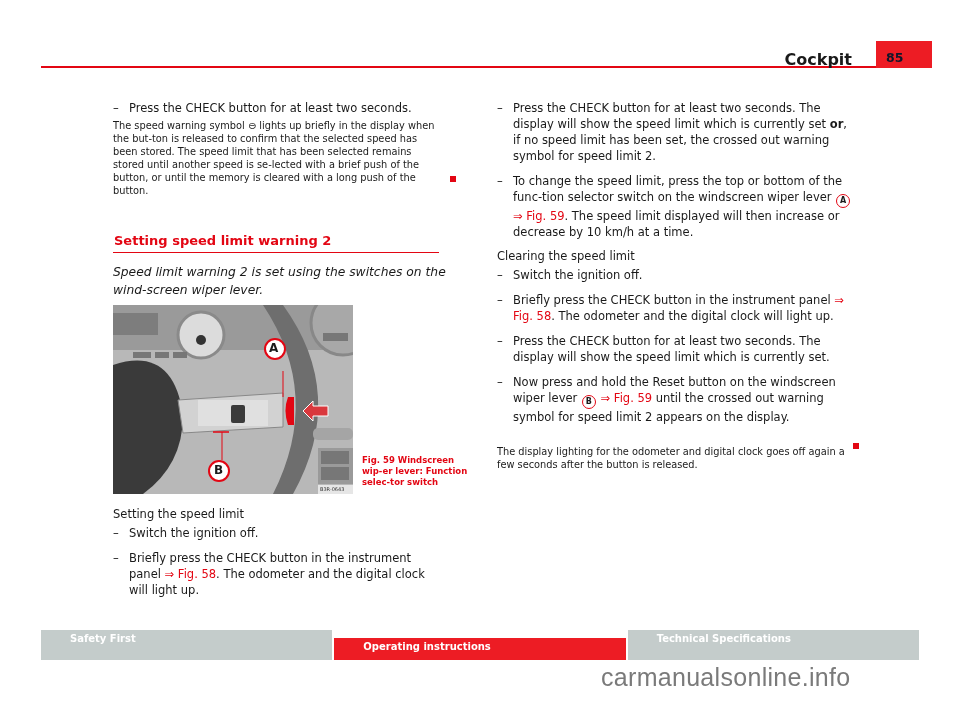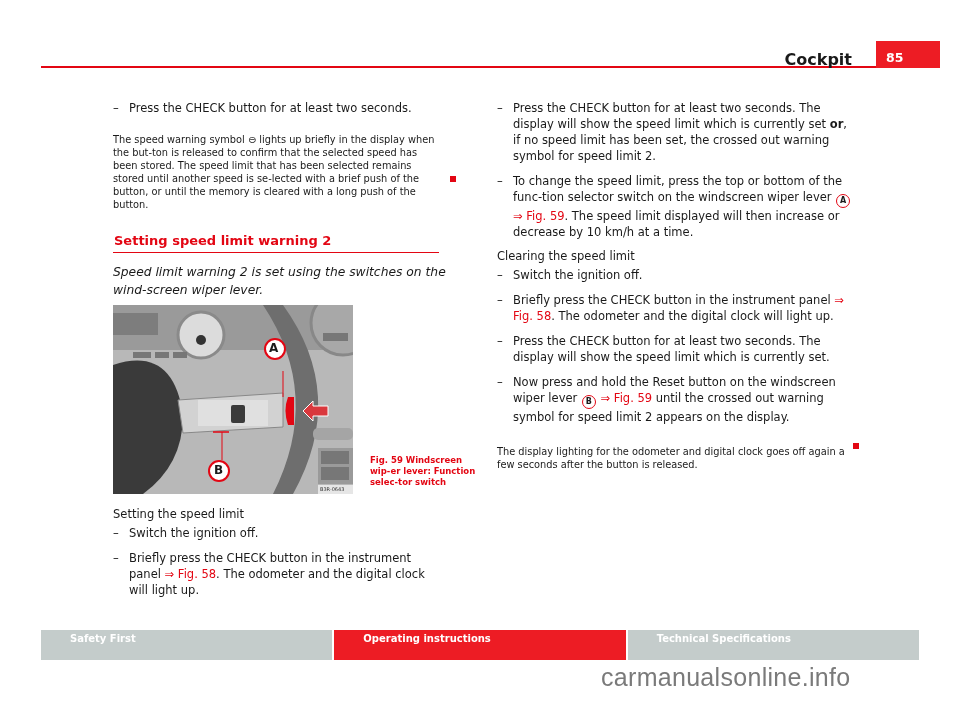--- a/index.html
+++ b/index.html
@@ -3,63 +3,63 @@
 <meta charset="utf-8">
 <style>
   html, body { margin: 0; padding: 0; }
   body {
     width: 960px; height: 701px; position: relative; overflow: hidden;
     background: #ffffff; color: #1a1a1a;
     font-family: "DejaVu Sans", sans-serif;
   }
   .header-line { position: absolute; left: 41px; top: 66px; width: 836px; height: 2px; background: #e30613; }
   .header-title { position: absolute; left: 780px; top: 50px; width: 72px; text-align: right; font-size: 16px; font-weight: bold; color: #1a1a1a; }
-  .page-num { position: absolute; left: 876px; top: 41px; width: 64px; height: 27px; background: #ed1c24; color: #ffffff; font-size: 12.5px; font-weight: bold; box-sizing: border-box; padding: 9px 4px 0 10px; }
+  .page-num { position: absolute; left: 876px; top: 41px; width: 56px; height: 27px; background: #ed1c24; color: #0f172a; font-size: 12.5px; font-weight: bold; box-sizing: border-box; padding: 9px 4px 0 10px; }
 
   .col { position: absolute; font-size: 11.5px; line-height: 16px; }
   .col-left { left: 113px; width: 330px; }
   .col-right { left: 497px; width: 360px; }
 
   .step { position: relative; padding-left: 16px; margin: 0; }
   .step .dash { position: absolute; left: 0; top: 0; }
   .note { font-size: 9.8px; line-height: 13px; margin: 0; }
   .xref { color: #e30613; }
   .bold { font-weight: bold; }
   .end-marker { display: inline-block; width: 6px; height: 6px; background: #e30613; position: absolute; }
 
   .section-title { position: absolute; left: 114px; top: 233px; font-size: 13px; font-weight: bold; color: #e30613; }
   .section-rule { position: absolute; left: 113px; top: 252px; width: 326px; height: 1px; background: #e30613; }
   .intro { position: absolute; left: 113px; top: 263px; width: 340px; font-size: 12.3px; line-height: 18px; font-style: italic; }
 
   .figure { position: absolute; left: 113px; top: 305px; width: 240px; height: 189px; background: #bcbcbc; overflow: hidden; }
-  .fig-caption { position: absolute; left: 362px; top: 455px; width: 110px; font-size: 8.5px; line-height: 11px; font-weight: bold; color: #e30613; margin-left: 8px; }
+  .fig-caption { position: absolute; left: 362px; top: 455px; width: 110px; font-size: 8.5px; line-height: 11px; font-weight: bold; color: #e30613; }
 
   .sub-head { font-weight: normal; margin: 0; }
 
   .callout { display: inline-block; width: 12px; height: 12px; border: 1.3px solid #e30613; border-radius: 50%; font-size: 8px; line-height: 12px; text-align: center; font-weight: bold; vertical-align: -2px; box-sizing: content-box; margin: 0 1px; }
 
   .footer { position: absolute; left: 41px; top: 630px; width: 878px; height: 30px; display: flex; gap: 2px; }
   .footer .tab { flex: 1; background: #c4cccb; color: #fff; font-size: 10px; font-weight: bold; padding: 3px 0 0 29px; box-sizing: border-box; }
-  .footer .tab.active { background: #ed1c24; }
+  .footer .tab.active { background: #ed1c24; margin-top: 8px; }
 
   .watermark { position: absolute; left: 601px; top: 663px; font-size: 25px; color: #7a7a7a; font-family: "Liberation Sans", sans-serif; letter-spacing: 0.3px; }
 </style>
 </head>
 <body>
 
 <div class="header-line"></div>
 <div class="header-title">Cockpit</div>
 <div class="page-num">85</div>
 
 <div class="col col-left" style="top:100px;">
   <p class="step">
     <span class="dash">–</span>
     <span>Press the CHECK button for at least two seconds.</span>
   </p>
-  <p class="note" style="margin-top:17px; width:328px;">
+  <p class="note" style="margin-top:3px; width:328px;">
     <span>The speed warning symbol </span><span>⊖</span><span> lights up briefly in the display when the but-ton is released to confirm that the selected speed has been stored. The speed limit that has been selected remains stored until another speed is se-lected with a brief push of the button, or until the memory is cleared with a long push of the button.</span>
   </p>
 </div>
 <span class="end-marker" style="left:450px; top:176px;"></span>
 
 <div class="section-title">Setting speed limit warning 2</div>
 <div class="section-rule" style="width:326px;"></div>
 <div class="intro">Speed limit warning 2 is set using the switches on the wind-screen wiper lever.</div>
 
 <div class="figure">

